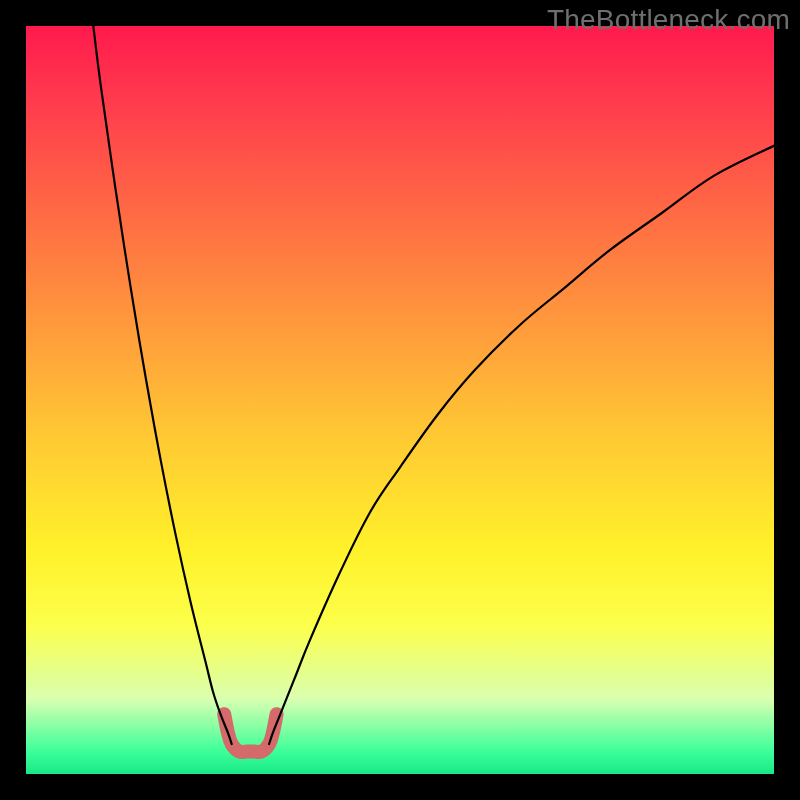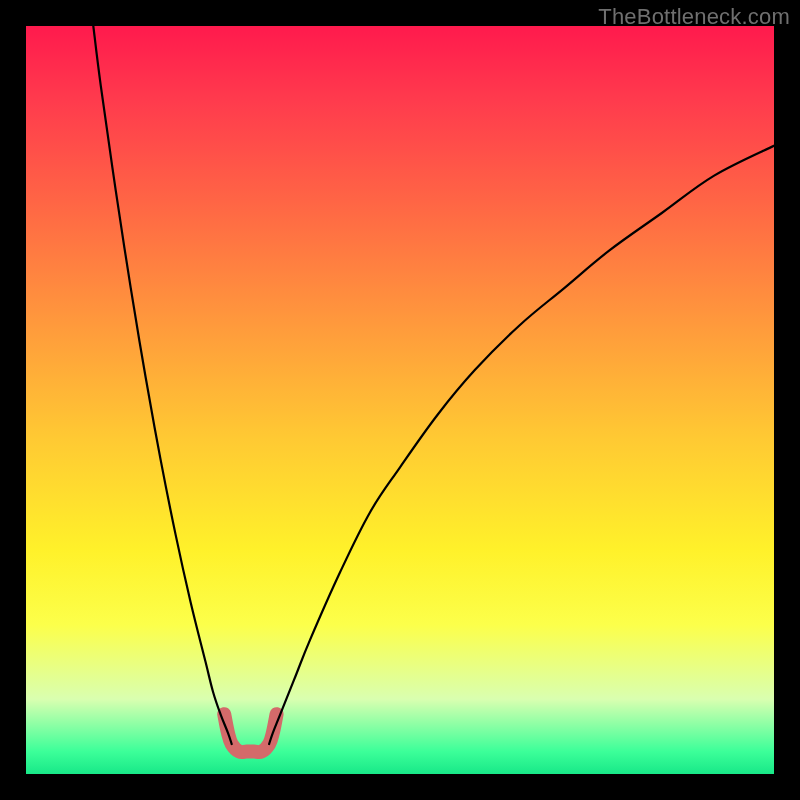--- a/index.html
+++ b/index.html
@@ -20,21 +20,21 @@
       #fcff4a 80%,
       #d9ffb0 90%,
       #3cff99 97%,
       #18e888 100%);
   }
   .watermark {
     position: absolute;
     top: 4px;
     right: 10px;
     font-family: Arial, Helvetica, sans-serif;
-    font-size: 22px;
+    font-size: 28px;
     color: #6f6f6f;
     letter-spacing: 0.2px;
     user-select: none;
     text-align: center;
   }
   svg.plot {
     position: absolute;
     left: 0; top: 0;
     width: 748px;
     height: 748px;

